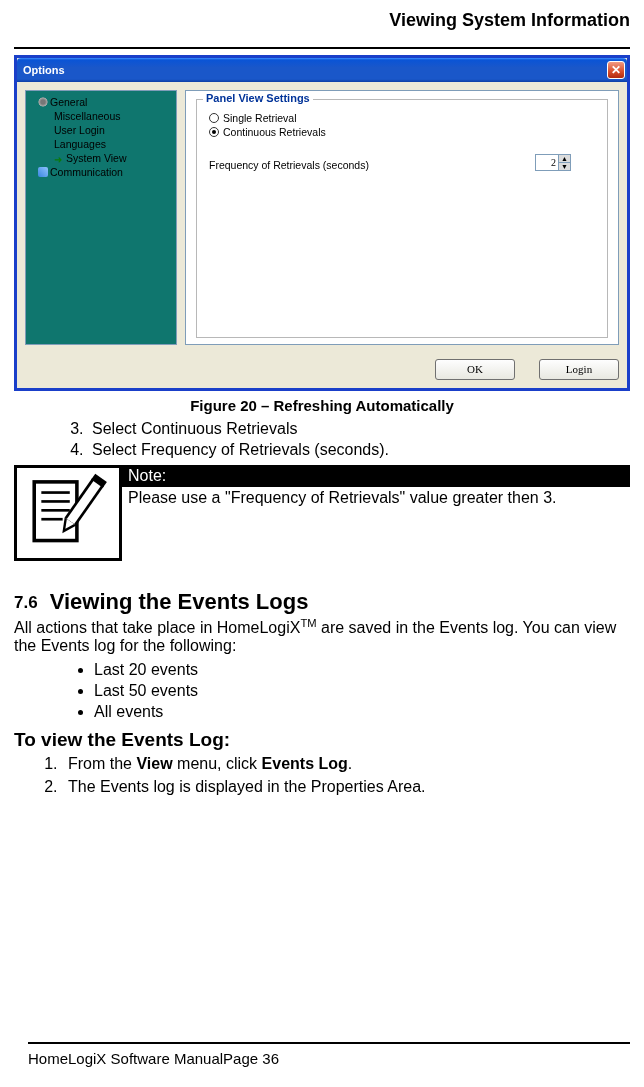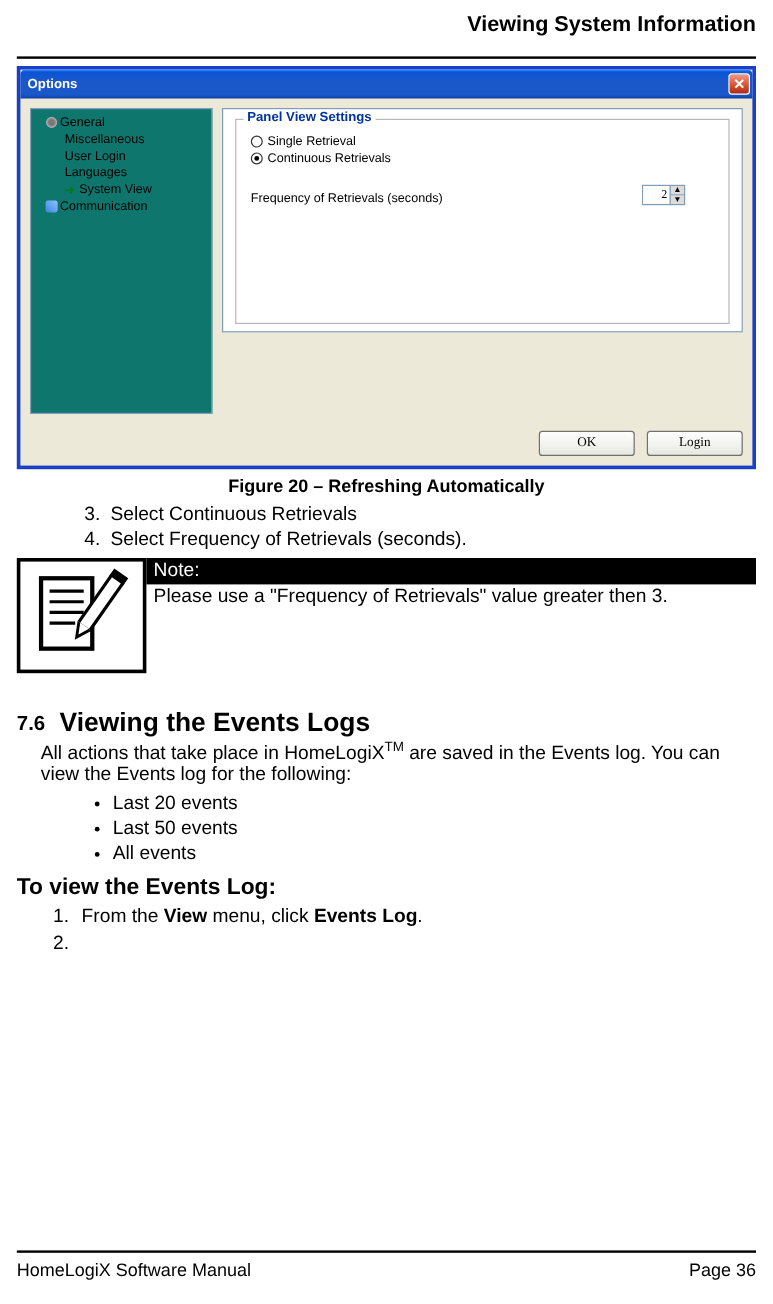--- a/index.html
+++ b/index.html
@@ -17,27 +17,26 @@
       text-align: right;
       font-weight: bold;
       font-size: 18px;
       border-bottom: 2px solid #000;
       padding-bottom: 16px;
       margin-bottom: 6px;
     }
     .page-footer {
       position: absolute;
       bottom: 20px;
-      left: 14px;
+      left: 28px;
       right: 14px;
       border-top: 2px solid #000;
       padding-top: 6px;
       font-size: 15px;
       display: flex;
-      justify-content: space-between;
     }
 
     
     .dialog {
       border: 3px solid #1a3fc9;
       background: #ece9d8;
       height: 336px;
       display: flex;
       flex-direction: column;
       font-family: "Tahoma", sans-serif;
@@ -85,21 +84,21 @@
     }
     .tree-row { display:flex; align-items:center; height:14px; white-space:nowrap;}
     .tree-indent1 { padding-left: 10px; }
     .tree-indent2 { padding-left: 26px; }
     .tree-icon { width:10px; height:10px; margin-right:2px; display:inline-block; }
     .ico-gear { background: radial-gradient(circle, #777 30%, #aaa 60%, transparent 70%); border-radius:50%;}
     .ico-arrow-right::before { content:"➜"; color:#0a7a0a; font-size:10px; line-height:10px; }
     .ico-comm { background: linear-gradient(45deg,#3a86e0,#8fc3ff); border-radius:2px;}
     .content-panel {
       flex:1;
-      height:187px;
+      height:255px;
       background:#fff;
       border:1px solid #7f9db9;
       padding:8px 10px 6px 10px;
       position:relative;
     }
     .fieldset {
       border:1px solid #b8b8b8;
       height: 100%;
       position: relative;
     }
@@ -125,21 +124,21 @@
       width:22px; border:none; font-size:10px; text-align:right; padding:0 2px; font-family:Tahoma;
     }
     .spin-btns { width:12px; display:flex; flex-direction:column;}
     .spin-btns div { flex:1; background:#dcdcdc; border-left:1px solid #7f9db9; font-size:7px; line-height:7px; text-align:center;}
     .spin-btns div:first-child { border-bottom:1px solid #7f9db9;}
     .dlg-footer {
       height: 38px;
       display:flex;
       justify-content:flex-end;
       align-items:center;
-      gap:10px;
+      gap:24px;
       padding-right: 8px;
     }
     .xp-btn {
       width: 80px; height:21px;
       background: linear-gradient(to bottom,#fefefe,#e8e8e1);
       border:1px solid #707070;
       border-radius:3px;
       font-size:11px;
       font-family:Tahoma;
     }
@@ -154,21 +153,21 @@
       display:flex; align-items:center; justify-content:center;
       flex-shrink:0;
     }
     .pencil-svg { width:90px; height:80px; }
     .note-content { flex:1; }
     .note-header { background:#000; color:#fff; font-weight:normal; padding:2px 6px; font-family: Arial, sans-serif;}
     .note-body-text { padding: 2px 4px 0 6px; }
 
     h2.section-heading { font-family: Arial, sans-serif; font-size:22px; margin-bottom:2px;}
     .section-number { font-size:17px; vertical-align:1px; margin-right:12px;}
-    .body-text { margin-bottom:6px;margin-left:20px; }
+    .body-text { margin-bottom:6px; }
     ul.bullets { list-style: disc; padding-left: 80px; margin-bottom:8px;}
     ul.bullets li { padding-left: 0px; margin-bottom:3px; }
     h3.subheading { font-family: Arial, sans-serif; font-size:19px; margin-bottom:4px; }
     ol.steps2 { list-style: decimal; padding-left: 48px; }
     ol.steps2 li { padding-left: 6px; margin-bottom:5px; }
     .b { font-weight:bold; }
     sup { font-size:0.7em; }
   </style>
 </head>
 <body>
@@ -277,19 +276,20 @@
   <li>Last 20 events</li>
   <li>Last 50 events</li>
   <li>All events</li>
 </ul>
 <h3 class="subheading">To view the Events Log:</h3>
 <ol class="steps2">
   <li>
     <span>From the </span><span class="b">View</span><span> menu, click </span><span class="b">Events Log</span><span>.</span>
   </li>
   <li>
+    <div class="step-followup-inline" style="margin-top:5px;">The Events log is displayed in the Properties Area.</div>
   </li>
 </ol>
 
 <div class="page-footer">
   <span>HomeLogiX Software Manual</span>
   <span>Page 36</span>
 </div>
 
 </body></html>

